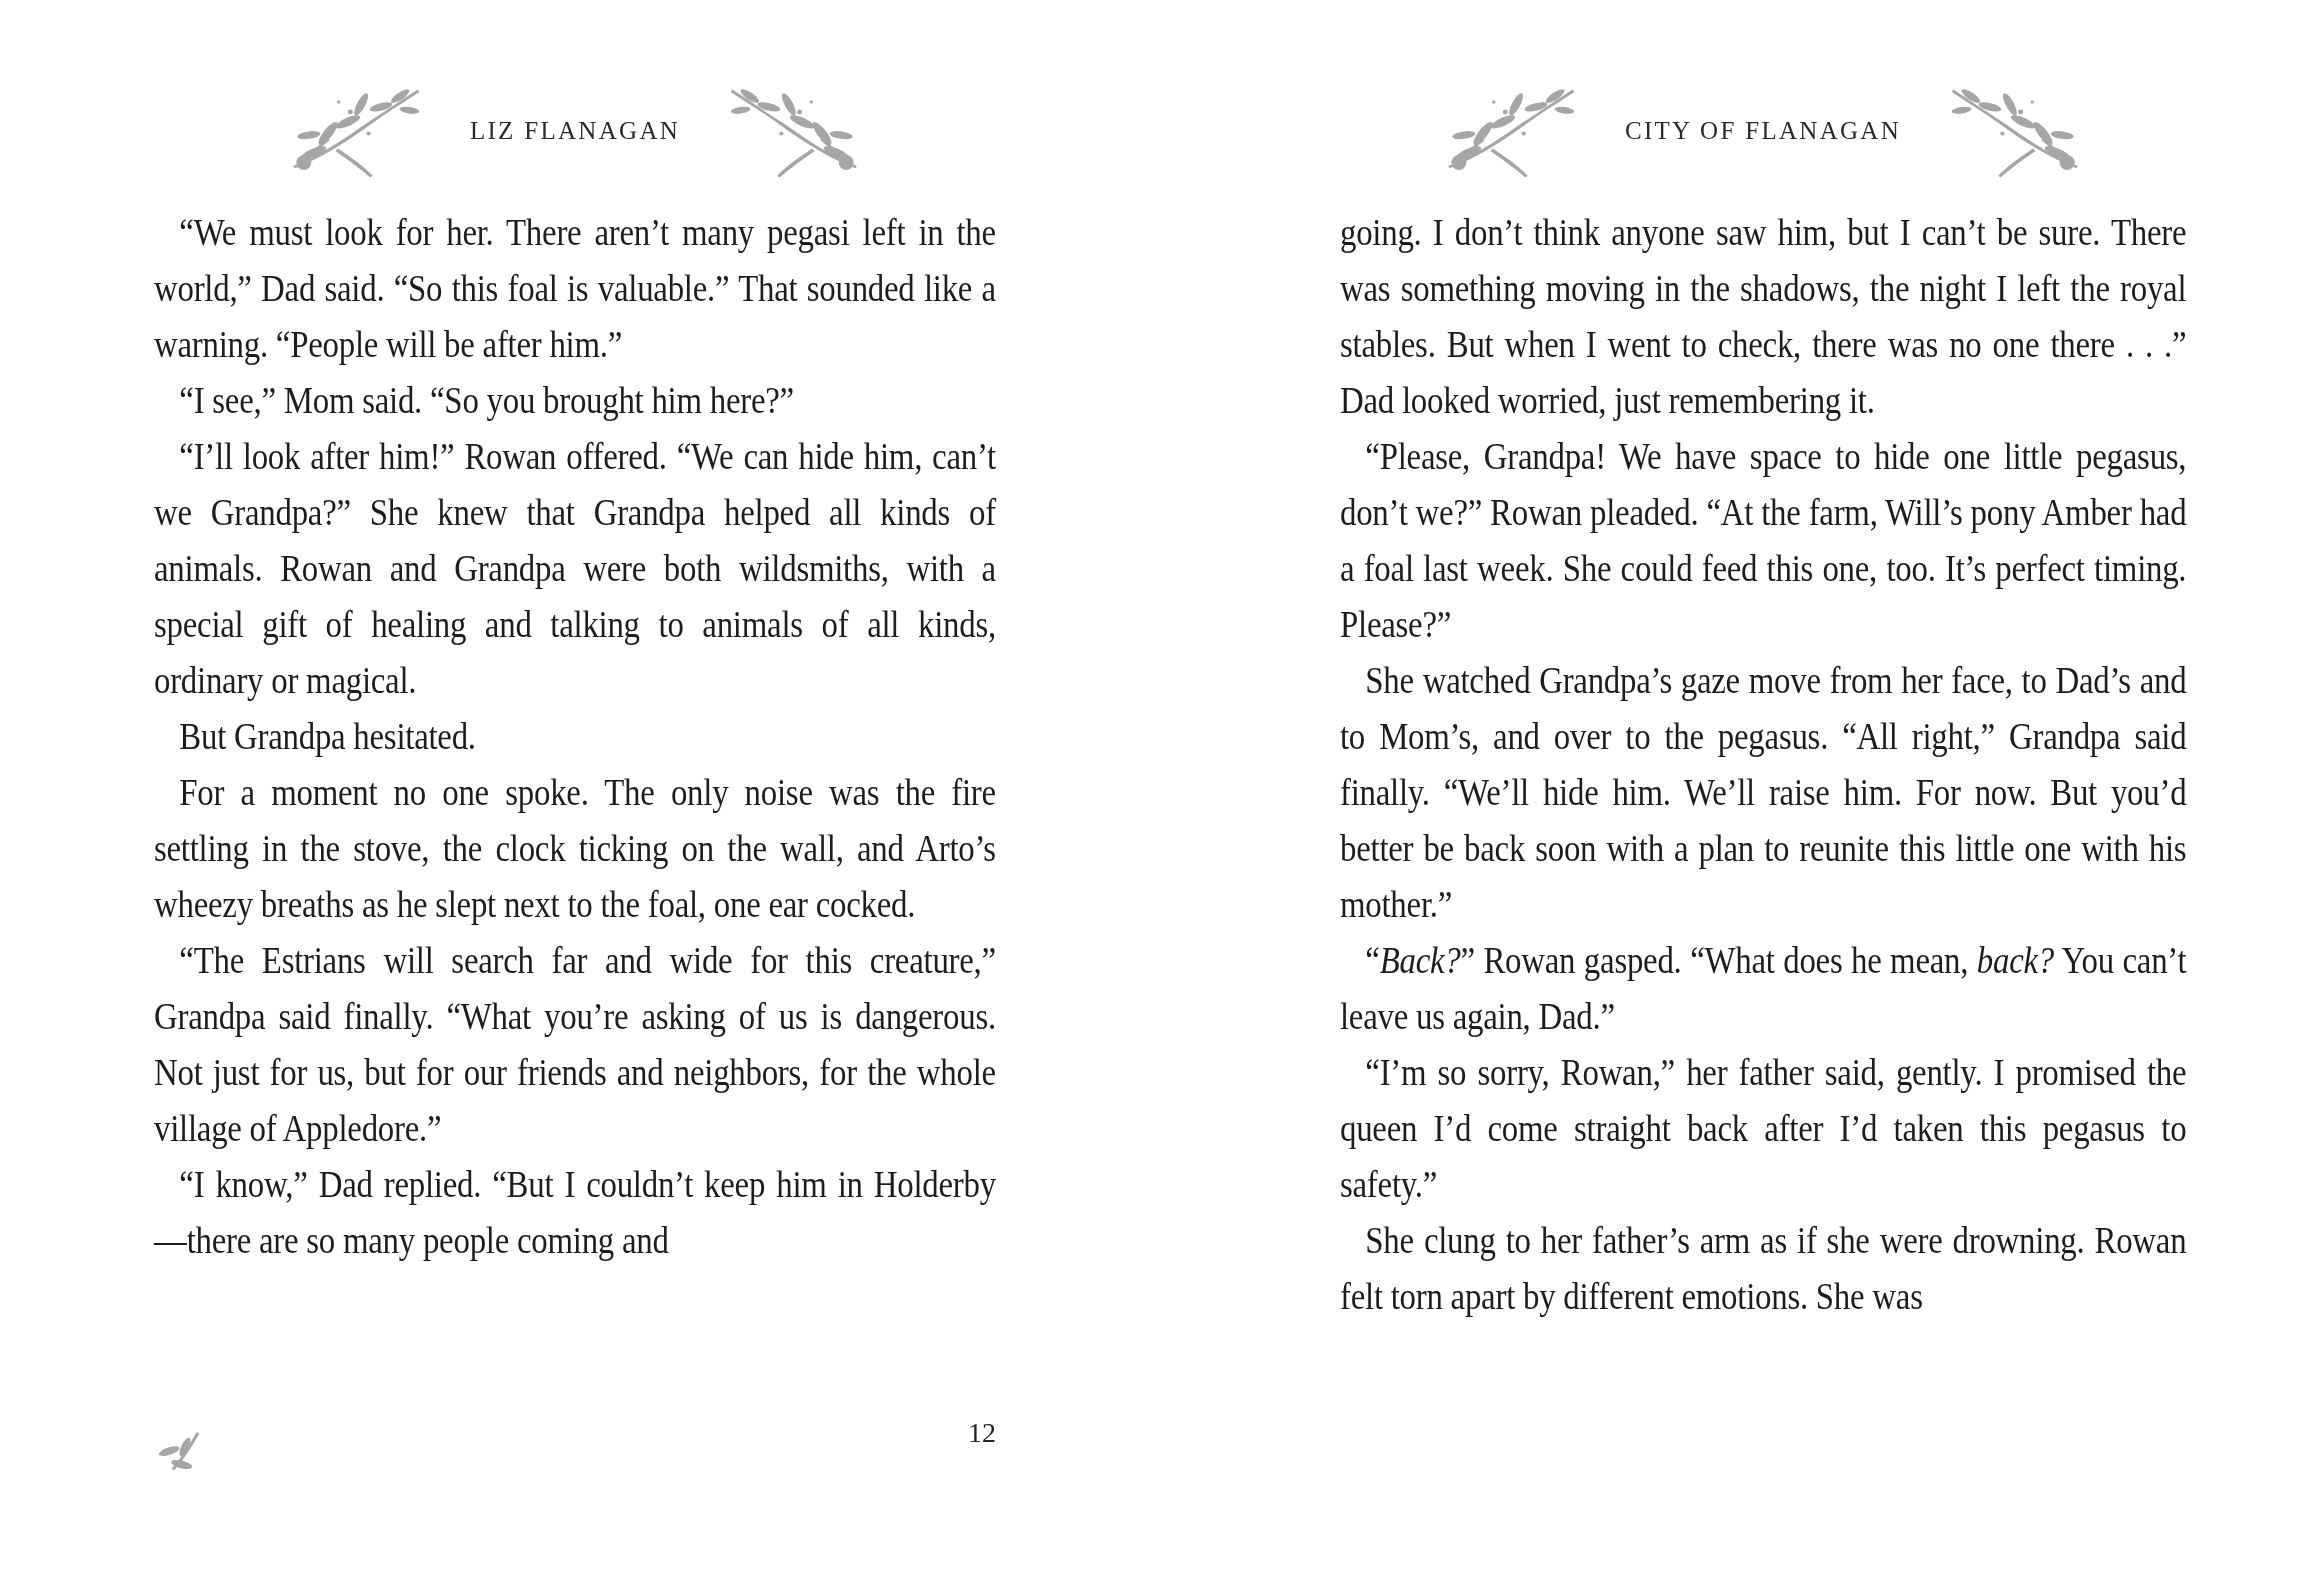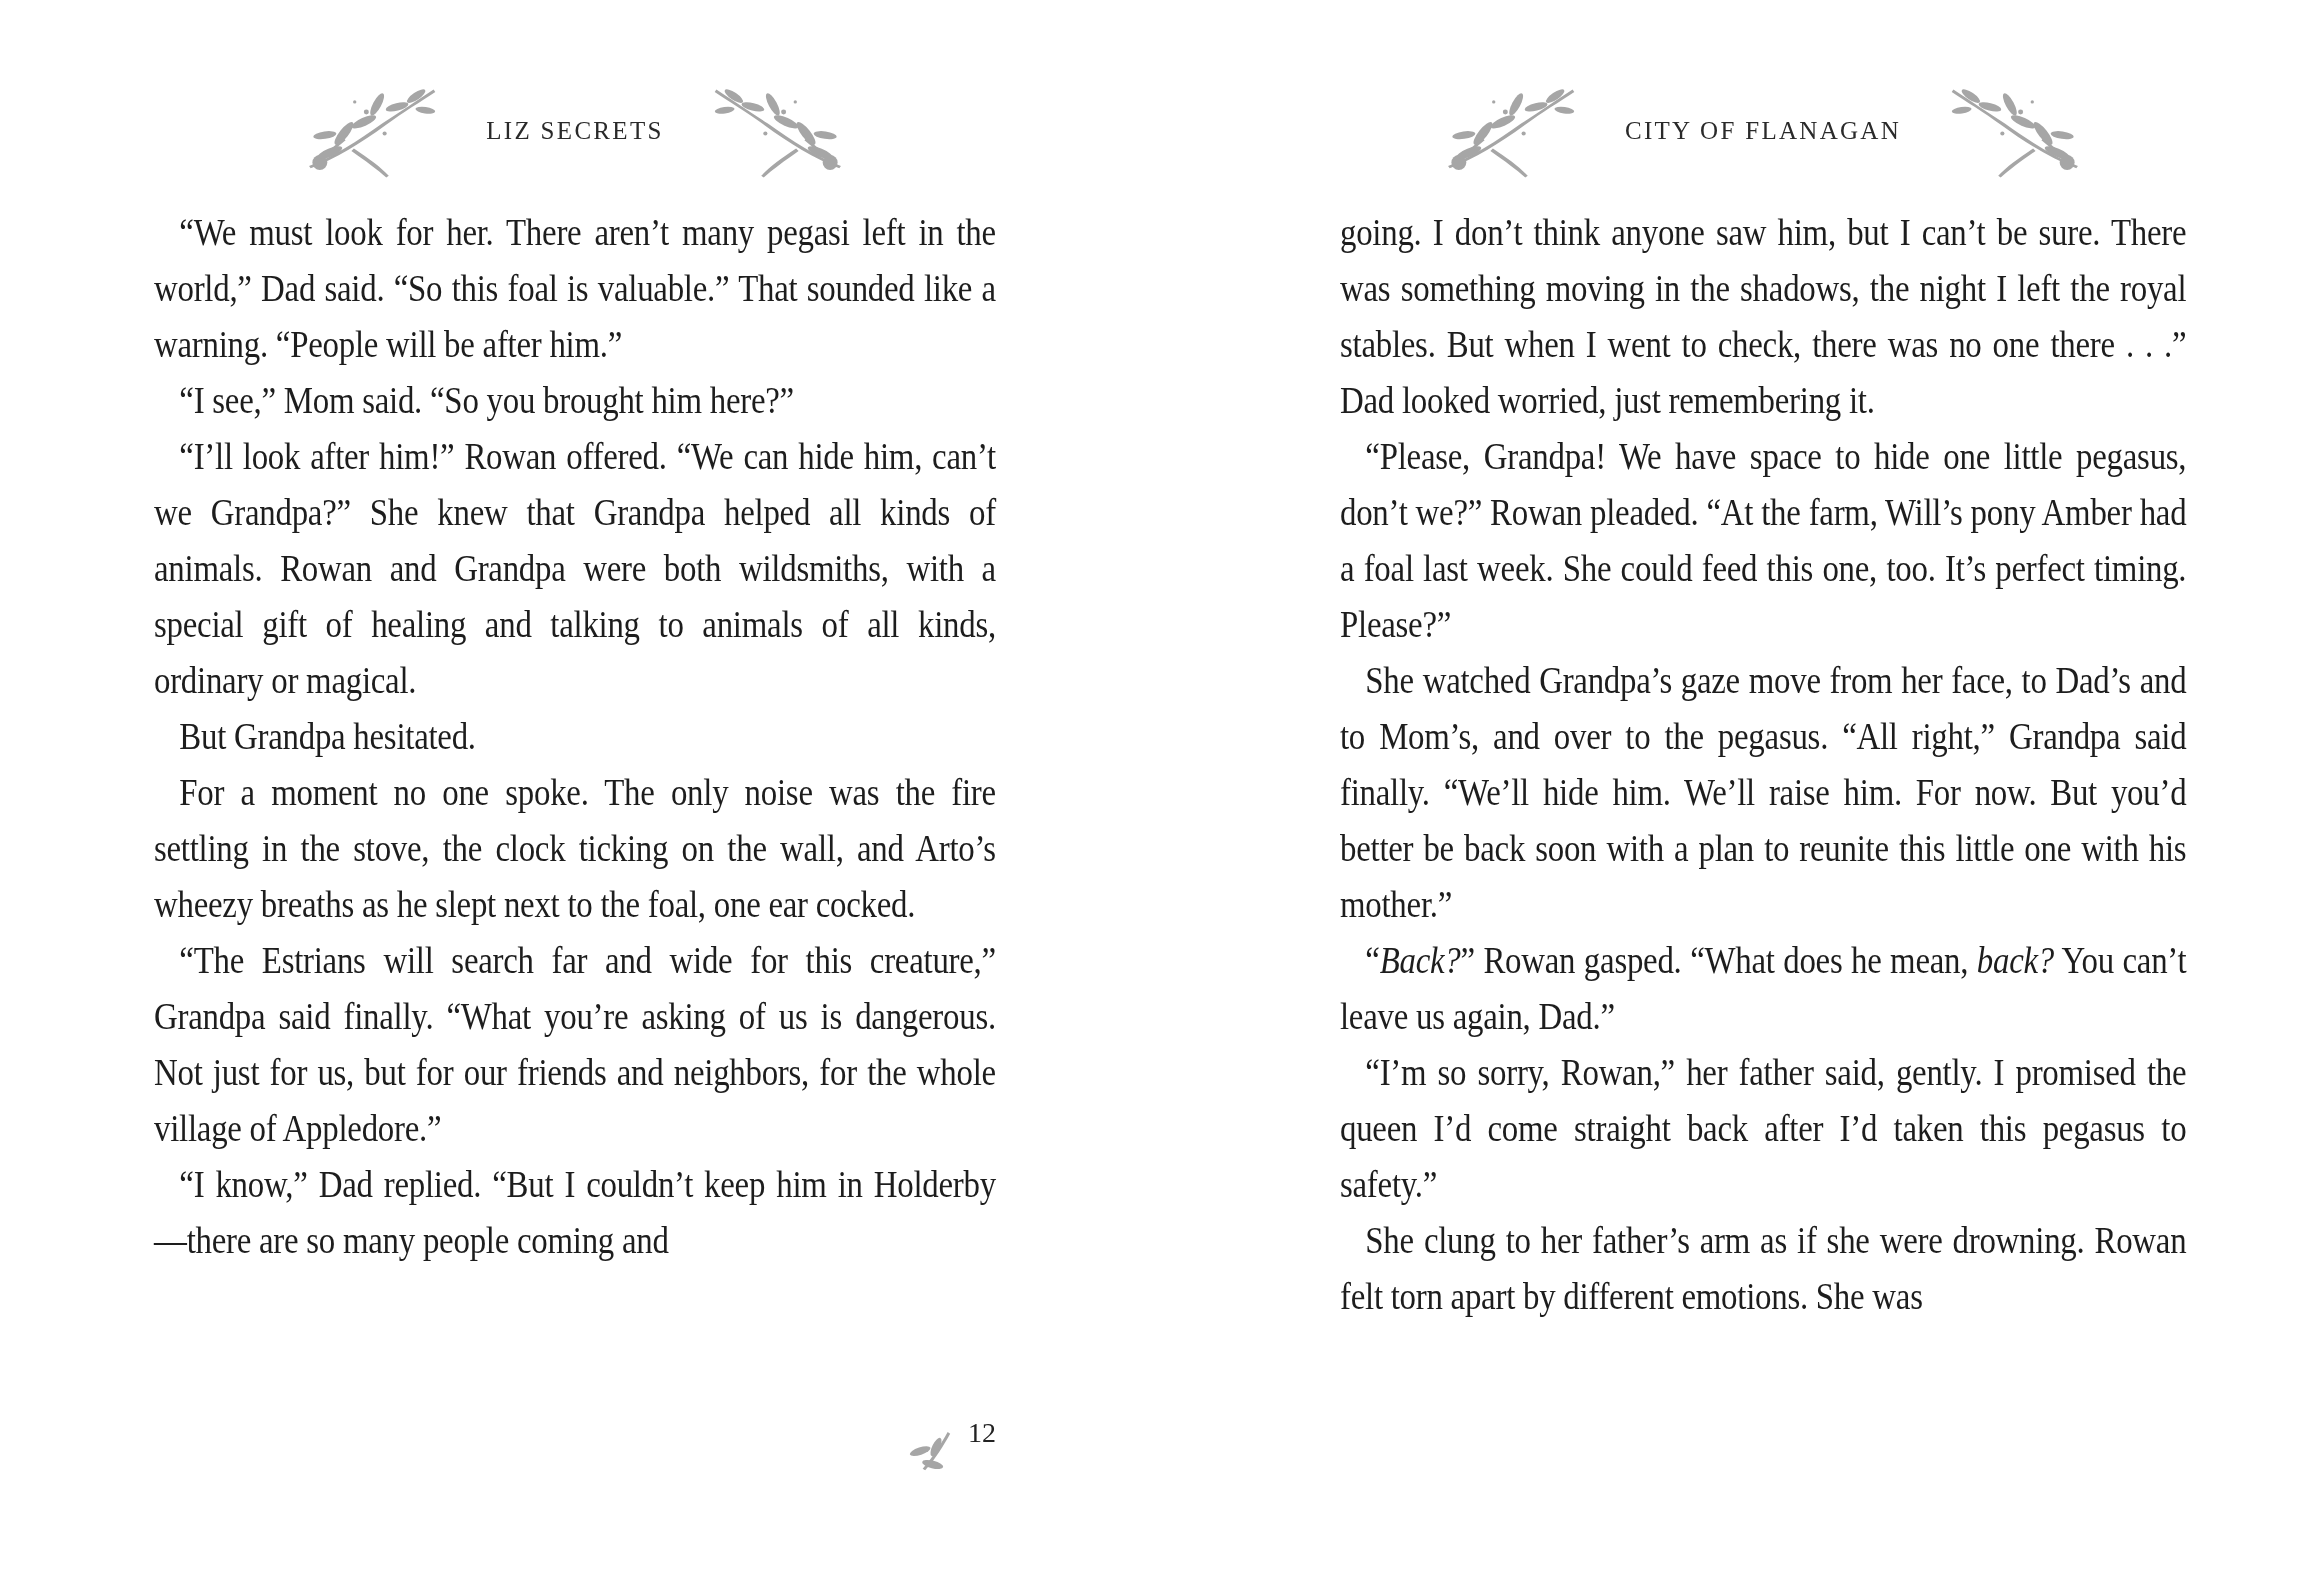--- a/index.html
+++ b/index.html
@@ -35,21 +35,21 @@
   }
   .page-left  .page-body { width:947px; transform:scaleX(0.889); }
   .page-right .page-body { width:952px; transform:scaleX(0.889); }
 
   .page-body p.para { margin:0; }
   .page-body p.indent { text-indent:28.5px; }
   .page-body em { font-style:italic; }
 
   .page-footer {
     position:absolute; top:1416px; left:0; width:100%;
-    display:flex; justify-content:flex-end; align-items:flex-start; gap:10.7px;
+    display:flex; justify-content:space-between; align-items:flex-start; gap:10.7px;
     font-size:28px; color:#222222;
   }
   .page-number { line-height:34px; }
   .sprig { width:52px; height:50px; margin-top:10.7px; }
   .sprig.mirror { transform:scaleX(-1); }
 </style>
 </head>
 <body>
 
 <svg width="0" height="0" style="position:absolute">
@@ -85,21 +85,21 @@
       <ellipse cx="32" cy="45" rx="13" ry="4.5" transform="rotate(14 32 45)"></ellipse>
     </g>
   </defs>
 </svg>
 
 <div class="page page-left">
   <div class="page-header">
     <svg class="flourish" viewBox="0 0 170 118">
         <use href="#branch-flourish"></use>
       </svg>
-    <div class="running-head">LIZ SECRETS</div>
+    <div class="running-head">LIZ FLANAGAN</div>
     <svg class="flourish mirror" viewBox="0 0 170 118">
         <use href="#branch-flourish"></use>
       </svg>
   </div>
 
   <div class="page-body">
       <p class="para indent"><span>“We must look for her. There aren’t many pegasi left in the world,” Dad said. “So this foal is valuable.” That sounded like a warning. “People will be after him.”</span></p>
       <p class="para indent"><span>“I see,” Mom said. “So you brought him here?”</span></p>
       <p class="para indent"><span>“I’ll look after him!” Rowan offered. “We can hide him, can’t we Grandpa?” She knew that Grandpa helped all kinds of animals. Rowan and Grandpa were both wildsmiths, with a special gift of healing and talking to animals of all kinds, ordinary or magical.</span></p>
       <p class="para indent"><span>But Grandpa hesitated.</span></p>

